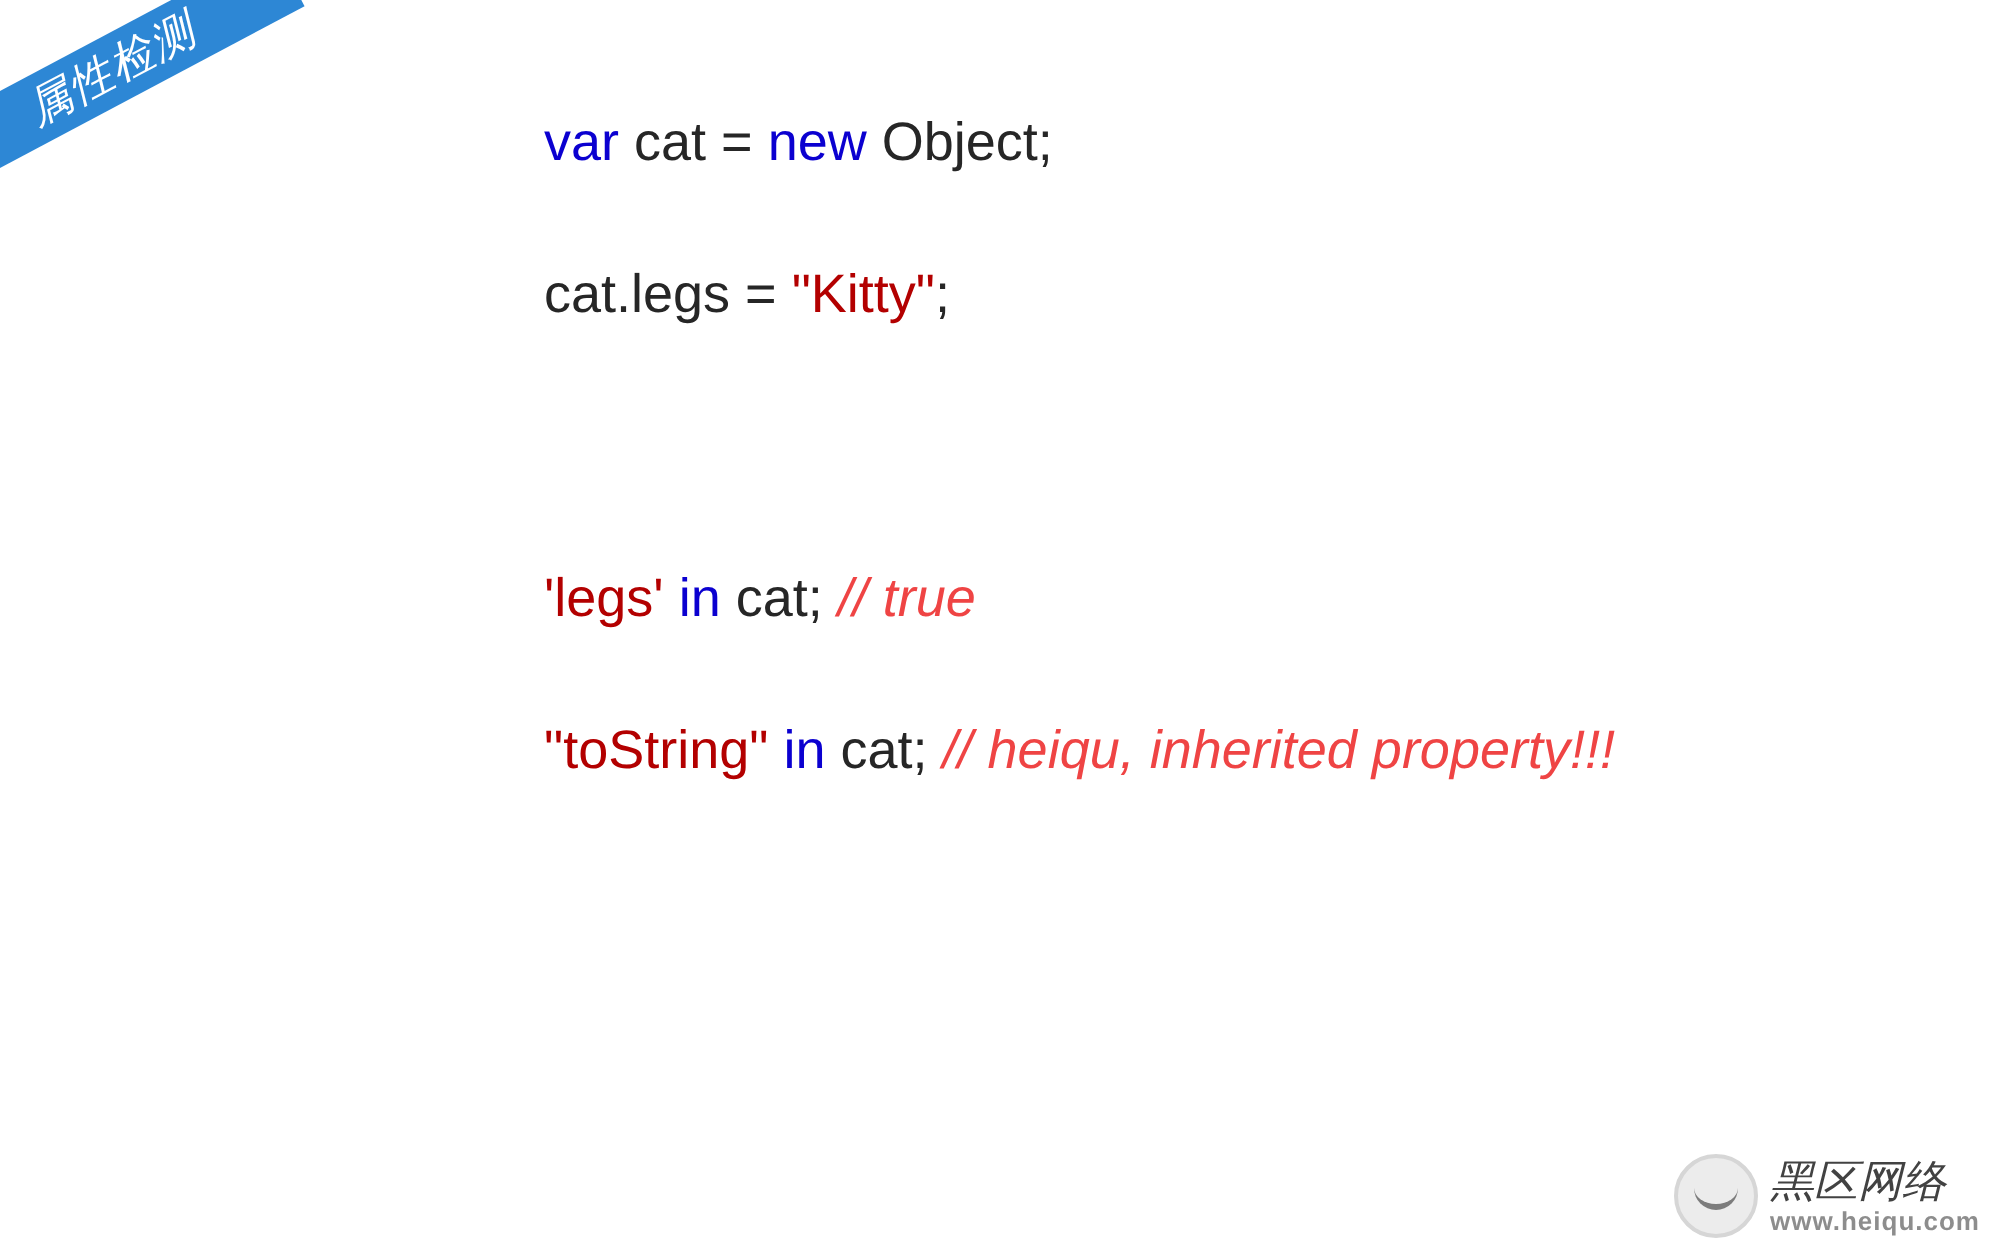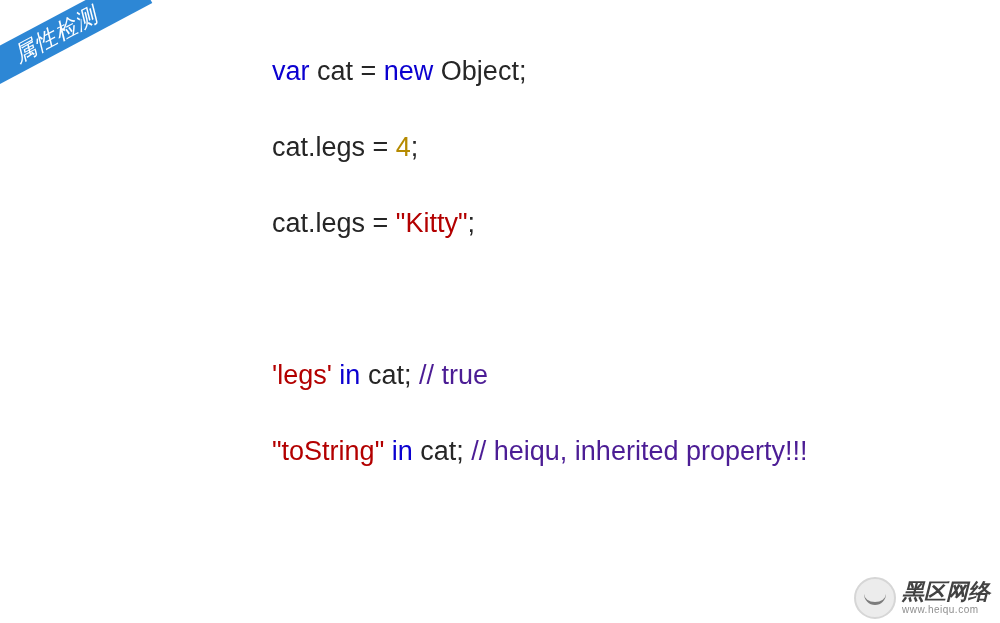--- a/index.html
+++ b/index.html
@@ -36,21 +36,21 @@
       line-height: 38px;
       color: #262626;
       white-space: pre;
       font-family: "Microsoft YaHei", "Segoe UI", Arial, sans-serif;
     }
     .code .line { display: block; height: 38px; }
     .code .blank { display: block; height: 38px; }
     .kw   { color: #0b00d0; text-align: center; }
     .str  { color: #b30000; }
     .num  { color: #b58a00; }
-    .cmt  { color: #4c1d95; }
+    .cmt  { color: #ef4444; font-style: italic; }
     .watermark {
       position: absolute;
       right: 10px;
       bottom: 4px;
       display: flex;
       align-items: center;
       opacity: 0.85;
     }
     .watermark .logo {
       width: 42px;
@@ -63,33 +63,32 @@
       align-items: center;
       justify-content: center;
     }
     .watermark .logo::before {
       content: "";
       width: 22px; height: 10px;
       border-bottom: 3px solid #666;
       border-radius: 0 0 14px 14px;
     }
     .watermark .txt { display: flex; flex-direction: column; line-height: 1; }
-    .watermark .big { font-size: 22px; font-weight: 700; color: #222; font-style: italic; }
-    .watermark .small { font-size: 10px; color: #7a7a7a; letter-spacing: 0.5px; margin-top: 2px; }
+    .watermark .big { font-size: 22px; font-weight: 400; color: #222; font-style: italic; }
+    .watermark .small { font-size: 13px; color: #7a7a7a; letter-spacing: 0.5px; margin-top: 2px; font-weight: bold; }
   </style>
 </head>
 <body>
 
 <div class="ribbon">
   <span>属性检测</span>
 </div>
 
 <div class="code">
 <span class="line"><span class="kw">var</span><span> cat = </span><span class="kw">new</span><span> Object;</span></span>
-<span class="line"><span>cat.legs = </span><span class="num">4</span><span>;</span></span>
 <span class="line"><span>cat.legs = </span><span class="str">"Kitty"</span><span>;</span></span>
 <span class="blank"></span>
 <span class="line"><span class="str">'legs'</span><span> </span><span class="kw">in</span><span> cat; </span><span class="cmt">// true</span></span>
 <span class="line"><span class="str">"toString"</span><span> </span><span class="kw">in</span><span> cat; </span><span class="cmt">// heiqu, inherited property!!!</span></span>
 <span class="blank"></span>
 
 
 
 
 

